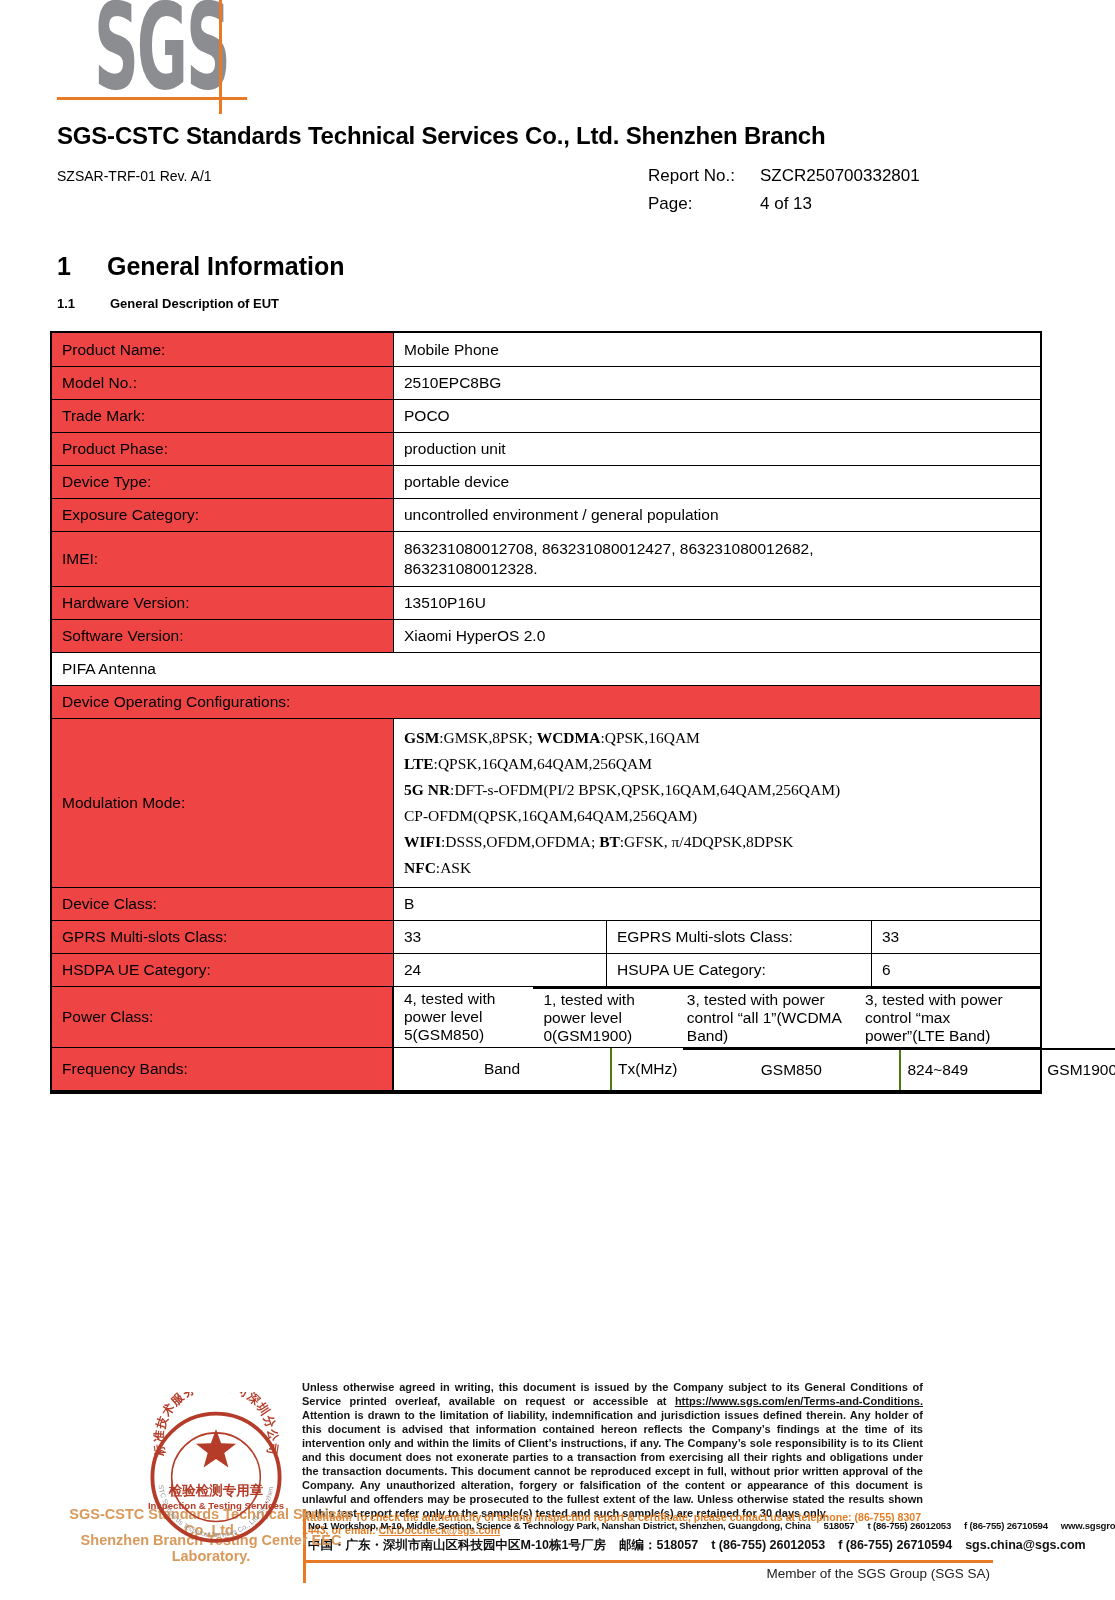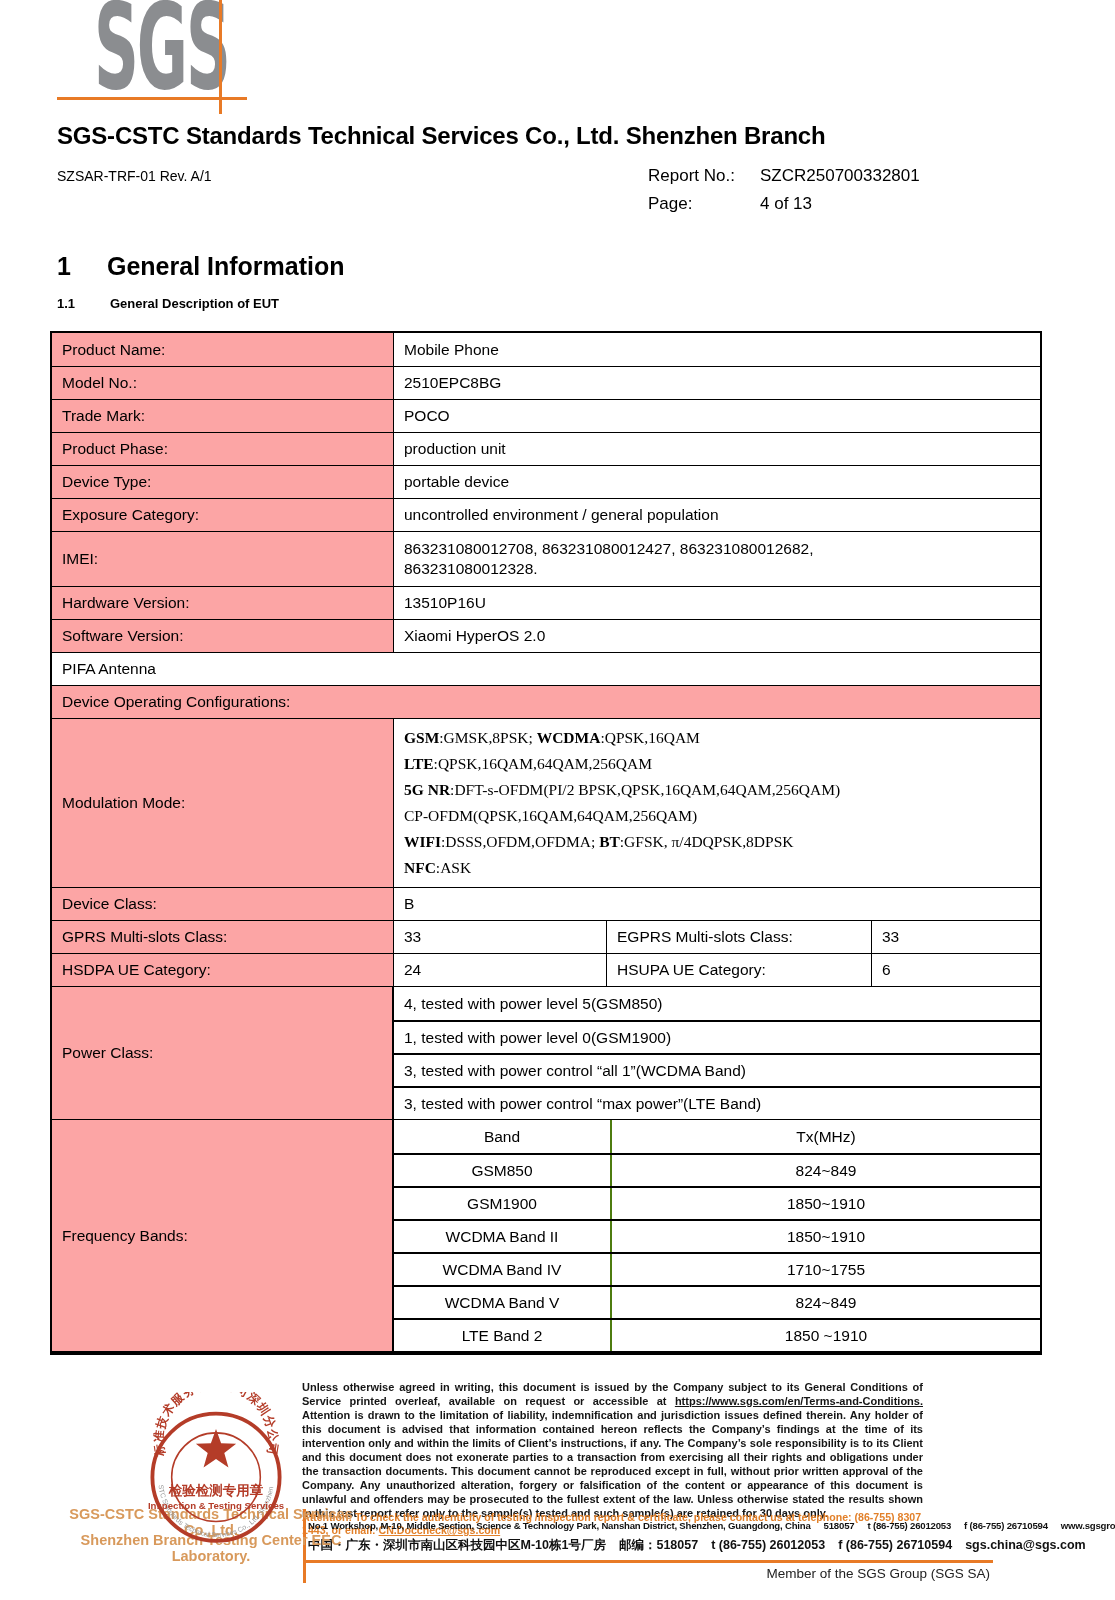--- a/index.html
+++ b/index.html
@@ -23,30 +23,30 @@
   .h1-row .num{width:50px;}
   .h2-row{position:absolute;left:57px;top:296px;display:flex;font-size:13px;font-weight:bold;}
   .h2-row .num{width:53px;}
 
   
   .tbl{position:absolute;left:50px;top:331px;width:992px;border:2px solid #000;border-bottom-width:4px;
        font-size:15.5px;box-sizing:border-box;}
   .row{display:flex;border-top:1px solid #000;min-height:33px;box-sizing:border-box;background:#fff;}
   .row:first-child{border-top:none;}
   .cell{display:flex;align-items:center;padding:2px 10px;box-sizing:border-box;}
-  .cell-label{width:342px;background:#fca5a5;border-right:1px solid #000;flex-shrink:0;}
+  .cell-label{width:342px;background:#ef4444;border-right:1px solid #000;flex-shrink:0;}
   .cell-value{flex:1;}
   .row-full .cell-label{width:100%;border-right:none;}
   .row.tall{min-height:55px;}
   .row.tall .cell-value{max-width:565px;line-height:20px;padding-top:6px;padding-bottom:6px;}
   .rich-lines{line-height:26px;padding:6px 10px;font-family:Liberation Serif, serif;}
   .c2{width:213px;border-right:1px solid #000;flex-shrink:0;}
   .c3{width:265px;border-right:1px solid #000;flex-shrink:0;background:#fff;}
   .c4{flex:1;}
-  .stack-col,.grid-col{flex:1;display:flex;flex-direction:column;}
+  .stack-col,.grid-col{flex:1;display:flex;flex-direction:row;}
   .stack-row{min-height:33px;display:flex;align-items:center;padding:2px 10px;border-top:2px solid #000;box-sizing:border-box;}
   .stack-row:first-child{border-top:none;}
   .grid-row{display:flex;border-top:2px solid #000;min-height:33px;box-sizing:border-box;}
   .grid-row:first-child{border-top:none;}
   .grid-cell{display:flex;align-items:center;justify-content:center;text-align:center;padding:2px 6px;box-sizing:border-box;}
   .grid-band{width:218px;border-right:2px solid #4d7c0f;flex-shrink:0;}
   .grid-tx{flex:1;}
   .row-stack .cell-label,.row-grid .cell-label{border-right-width:2px;}
 
   

